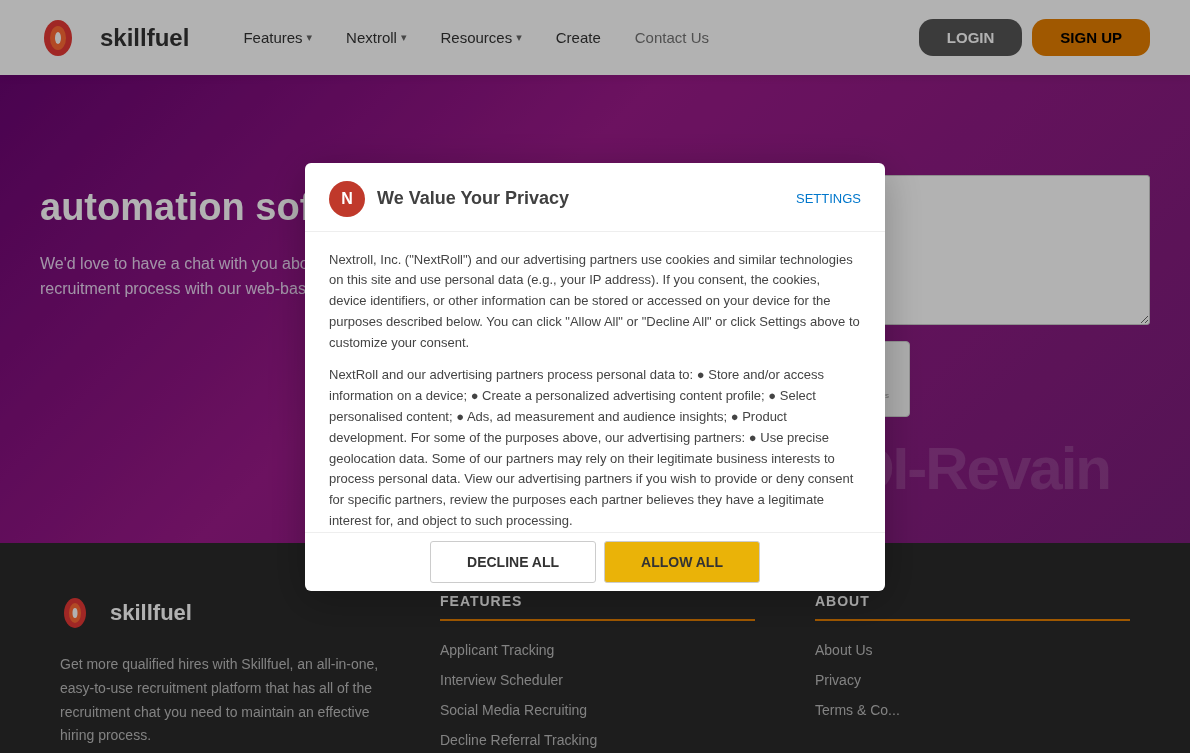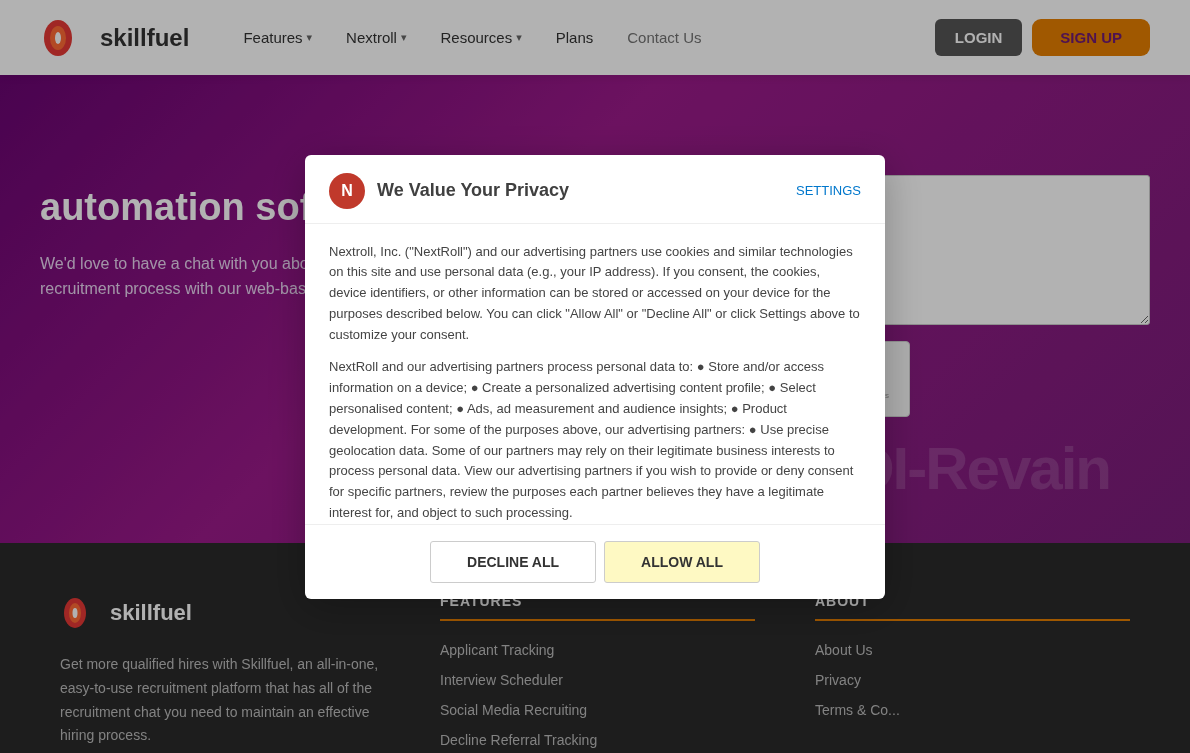--- a/index.html
+++ b/index.html
@@ -18,28 +18,28 @@
     .nav-links { display: flex; align-items: center; gap: 6px; flex: 1; }
     .nav-link {
       display: flex; align-items: center; gap: 4px;
       padding: 8px 14px; color: #333; text-decoration: none;
       font-size: 15px; font-weight: 500; cursor: pointer;
     }
     .nav-link .chevron { font-size: 11px; color: #666; }
     .nav-link.active, .nav-link:hover { color: #737373; }
     .nav-actions { display: flex; align-items: center; gap: 10px; }
     .btn-login {
-      padding: 10px 20px; border: none; background: #555;
+      padding: 10px 28px; border: none; background: #555;
       color: #fff; font-size: 15px; font-weight: 600;
-      cursor: pointer; border-radius: 6px;
+      cursor: pointer; border-radius: 14px;
     }
     .btn-signup {
       padding: 10px 28px; border: none; background: #e67e00;
-      color: #701a75; font-size: 15px; font-weight: 600;
-      cursor: pointer; border-radius: 9px;
+      color: #000000; font-size: 15px; font-weight: 600;
+      cursor: pointer; border-radius: 14px;
     }
 
     
     .hero-section {
       background: linear-gradient(135deg, #6a0572 0%, #9b1a8a 40%, #7a1d7a 100%);
       padding: 100px 40px 60px 40px;
       display: flex; align-items: flex-start; gap: 40px;
       min-height: 340px;
     }
     .hero-left { flex: 1; color: #fff; padding-top: 10px; }
@@ -113,31 +113,31 @@
     .modal-logo-icon {
       width: 36px; height: 36px; background: #c0392b;
       border-radius: 50%; display: flex; align-items: center;
       justify-content: center; color: #fff; font-size: 16px; font-weight: bold;
     }
     .modal-title { font-size: 18px; font-weight: bold; color: #404040; }
     .modal-settings { font-size: 13px; color: #0077cc; text-decoration: none; cursor: pointer; }
     .modal-body { padding: 18px 24px; font-size: 13px; color: #444; line-height: 1.6; max-height: 300px; overflow-y: auto; }
     .modal-body p { margin-bottom: 12px; }
     .modal-footer {
-      display: flex; gap: 8px; padding: 16px 24px;
+      display: flex; gap: 8px; padding: 8px 24px;
       border-top: 1px solid #eee; justify-content: center;
     }
     .btn-decline {
       padding: 12px 36px; border: 1px solid #ccc;
       background: #fff; color: #333; font-size: 14px;
       font-weight: 600; cursor: pointer; border-radius: 3px;
     }
     .btn-allow {
       padding: 12px 36px; border: 1px solid #ccc;
-      background: #fef9c3; color: #333; font-size: 14px;
+      background: #eab308; color: #333; font-size: 14px;
       font-weight: 600; cursor: pointer; border-radius: 3px;
     }
 
     
     .revain-watermark {
       position: absolute; bottom: 40px; right: 80px;
       font-size: 60px; font-weight: bold; color: rgba(255,255,255,0.15);
       letter-spacing: -2px; pointer-events: none;
     }
   </style>
@@ -160,21 +160,21 @@
     </a>
     <a class="nav-link" href="#">
       <span>Nextroll</span>
       <span class="chevron">▾</span>
     </a>
     <a class="nav-link" href="#">
       <span>Resources</span>
       <span class="chevron">▾</span>
     </a>
     <a class="nav-link" href="#">
-      <span>Plans</span>
+      <span>Create</span>
     </a>
     <a class="nav-link active" href="#">
       <span>Contact Us</span>
     </a>
   </div>
   <div class="nav-actions">
     <button class="btn-login">LOGIN</button>
     <button class="btn-signup">SIGN UP</button>
   </div>
 </nav>

